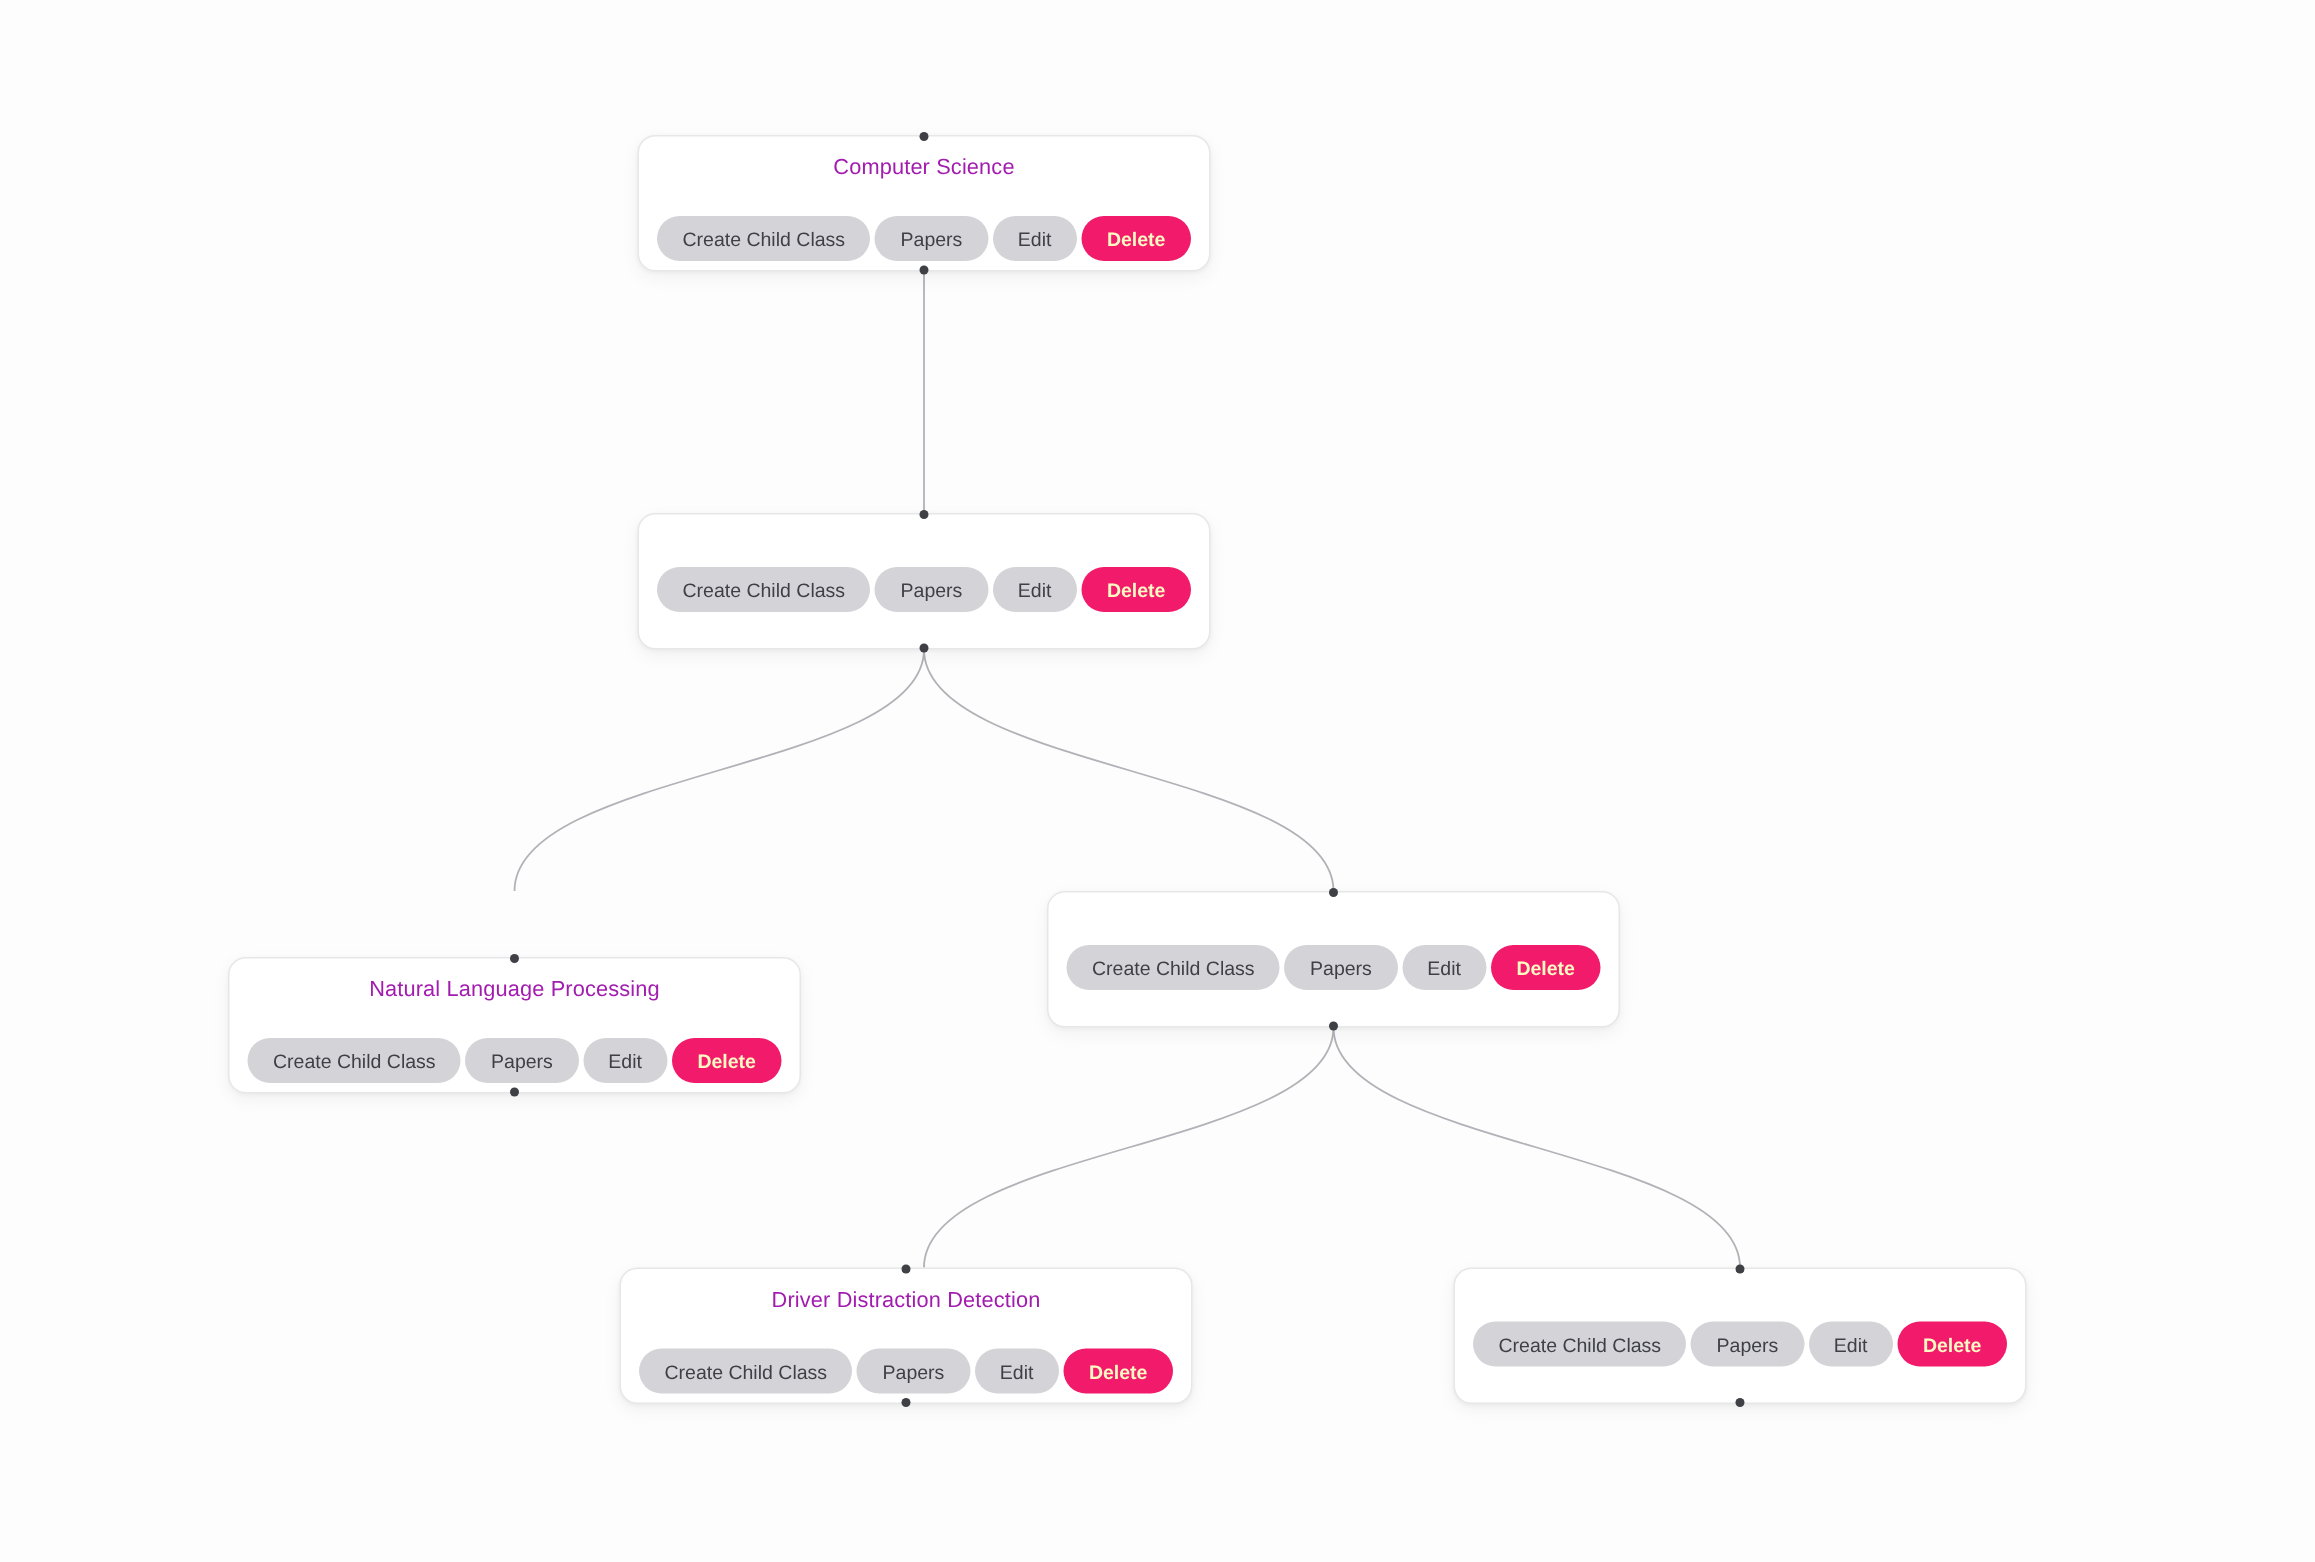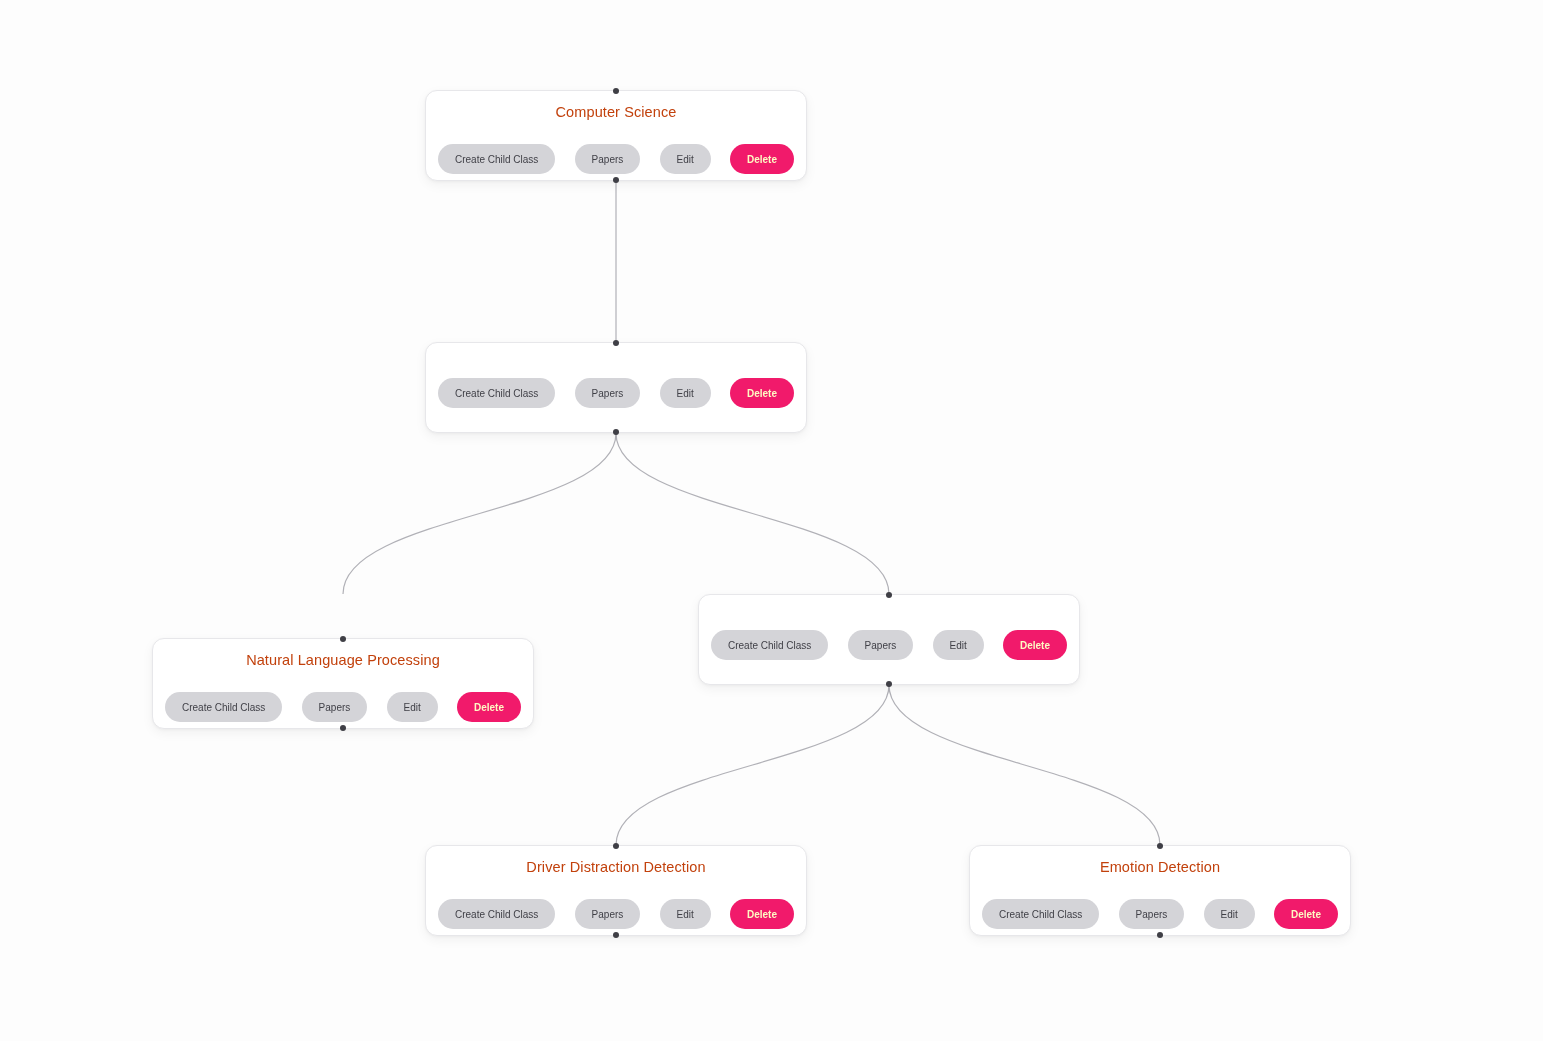--- a/index.html
+++ b/index.html
@@ -34,38 +34,38 @@
     background: #ffffff;
     border: 1px solid #e7e7ea;
     border-radius: 12px;
     box-shadow: 0 4px 12px rgba(0,0,0,0.05), 0 1px 3px rgba(0,0,0,0.04);
     padding-top: 12px;
   }
   .node-title {
     text-align: center;
     font-size: 14.5px;
     line-height: 18px;
-    color: #c2410c;
+    color: #a21caf;
     letter-spacing: 0.1px;
     white-space: nowrap;
   }
   .node-buttons {
     display: flex;
     justify-content: space-between;
     align-items: center;
     padding: 0 12px;
     margin-top: 23px;
   }
   .btn {
     border: none;
     height: 30px;
     padding: 0 17px;
     border-radius: 15px;
     font-family: inherit;
-    font-size: 10px;
+    font-size: 13px;
     background: #d4d4d8;
     color: #3f3f46;
     cursor: pointer;
     white-space: nowrap;
   }
   .btn.danger {
     background: #f11a6b;
     color: #fef9c3;
     font-weight: 700;
   }
@@ -129,34 +129,33 @@
     <div class="node" style="left: 698px; top: 594px;">
     <span class="handle top"></span>
     <div class="node-buttons">
         <button class="btn">Create Child Class</button>
         <button class="btn">Papers</button>
         <button class="btn">Edit</button>
         <button class="btn danger">Delete</button>
       </div>
     <span class="handle bottom"></span>
   </div>
-    <div class="node" style="left: 425px; top: 845px;">
+    <div class="node" style="left: 413px; top: 845px;">
     <span class="handle top"></span>
     <div class="node-title">Driver Distraction Detection</div>
     <div class="node-buttons">
         <button class="btn">Create Child Class</button>
         <button class="btn">Papers</button>
         <button class="btn">Edit</button>
         <button class="btn danger">Delete</button>
       </div>
     <span class="handle bottom"></span>
   </div>
     <div class="node" style="left: 969px; top: 845px;">
     <span class="handle top"></span>
-    <div class="node-title">Emotion Detection</div>
     <div class="node-buttons">
         <button class="btn">Create Child Class</button>
         <button class="btn">Papers</button>
         <button class="btn">Edit</button>
         <button class="btn danger">Delete</button>
       </div>
     <span class="handle bottom"></span>
   </div>
   </div>
 

